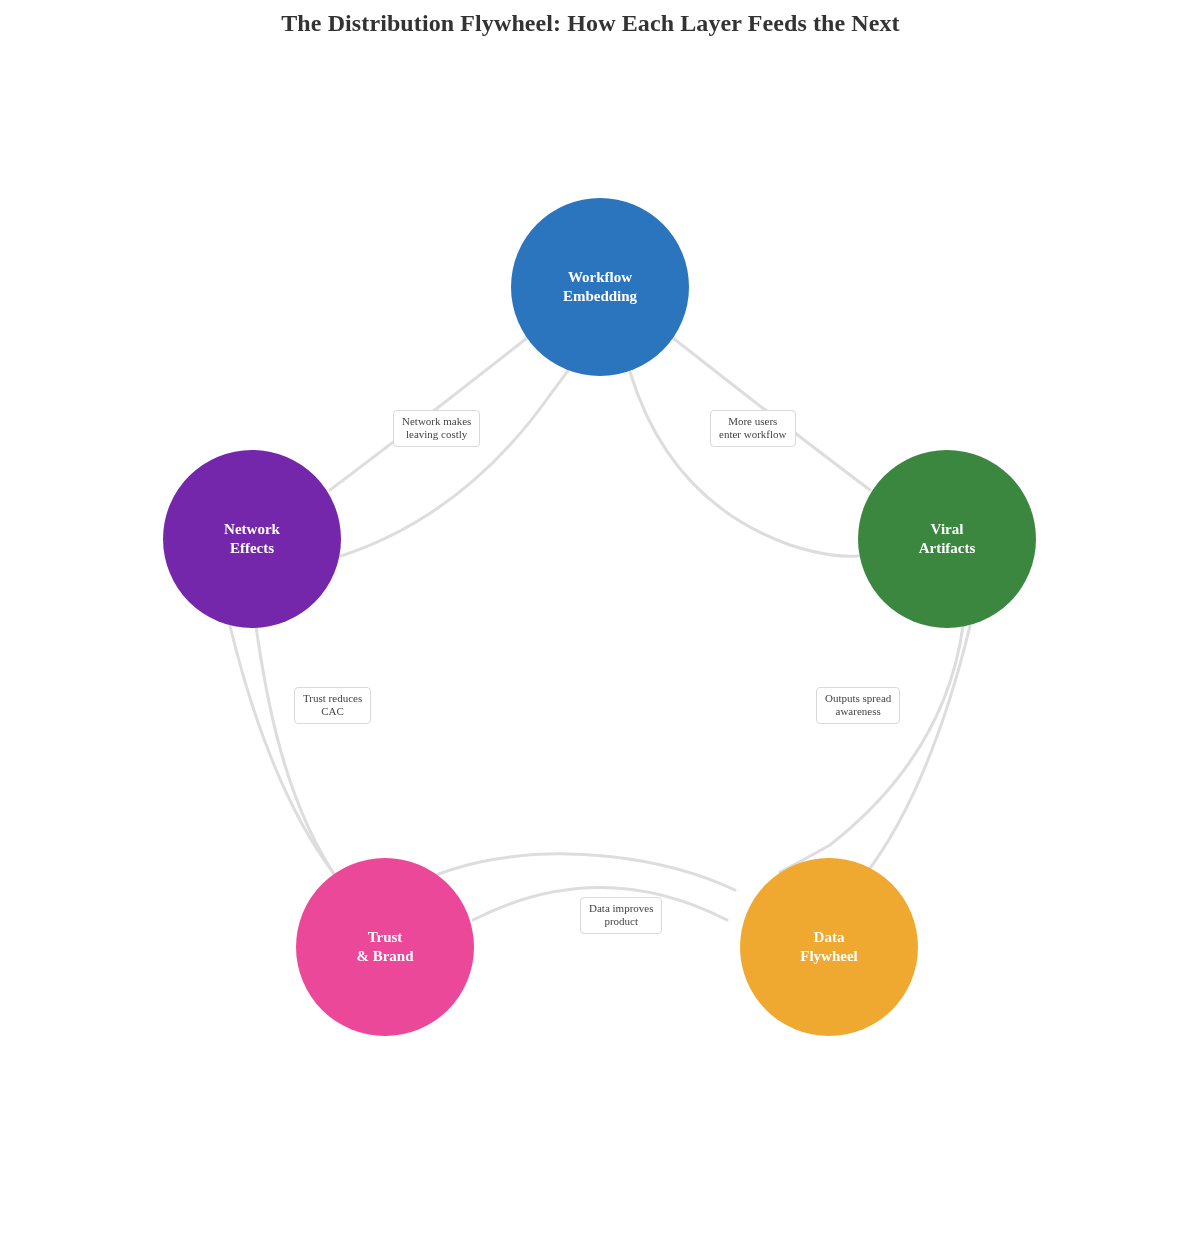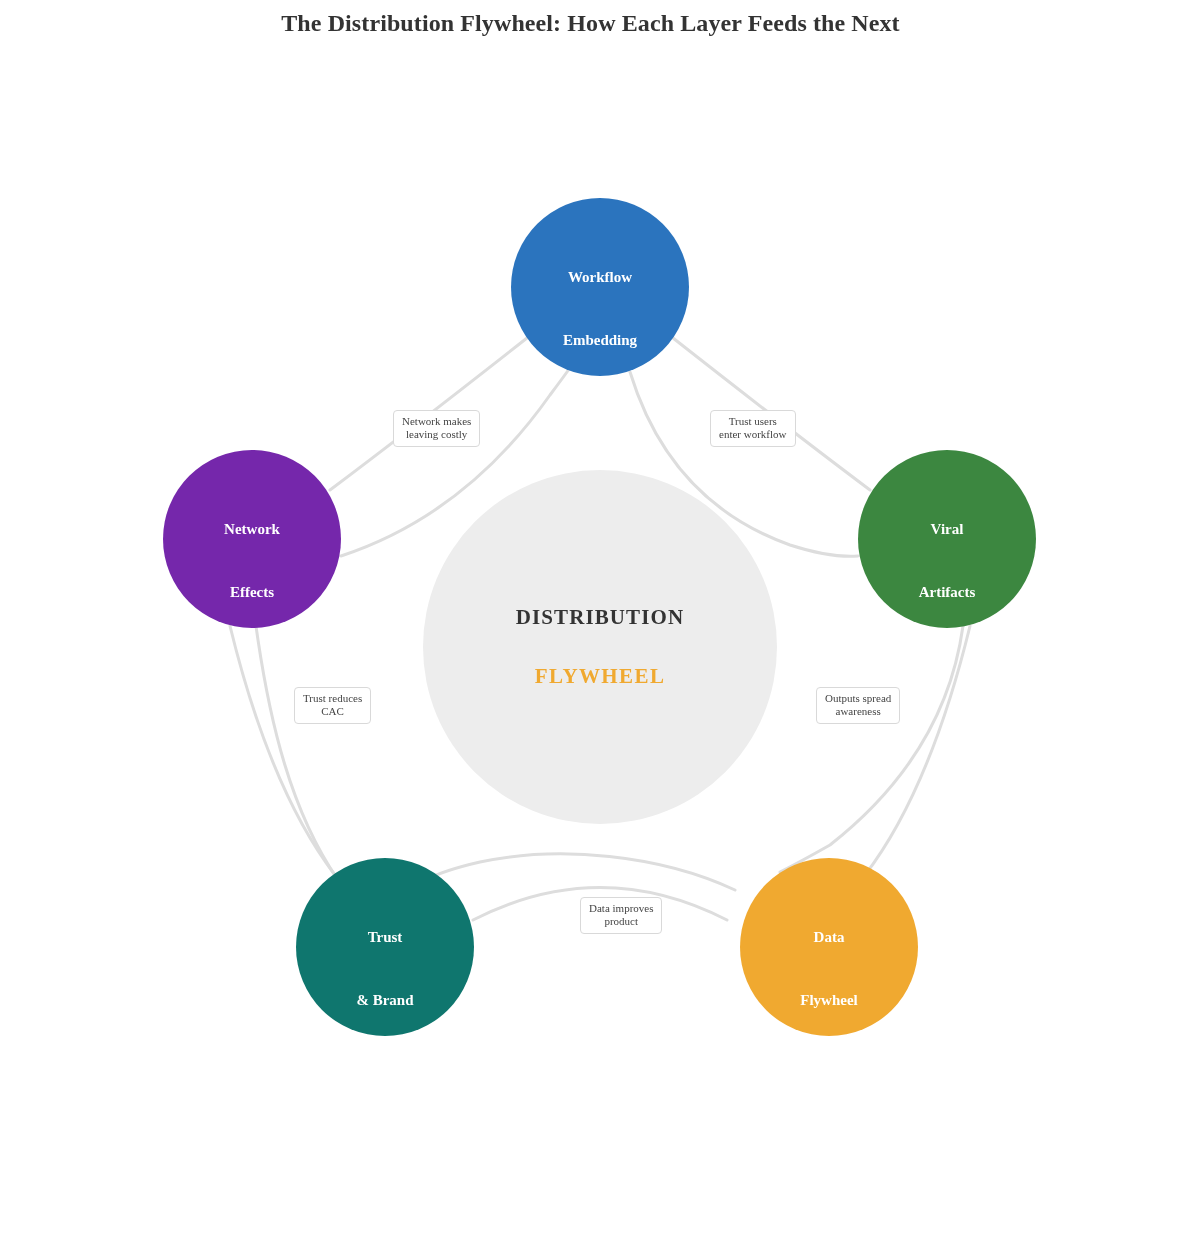--- a/index.html
+++ b/index.html
@@ -70,21 +70,21 @@
     display: flex;
     flex-direction: column;
     align-items: center;
     justify-content: center;
     color: #ffffff;
     font-size: 15px;
     font-weight: bold;
     line-height: 1.28;
     text-align: center;
   }
-  .node span { display: block; margin-top: 44px; }
+  .node span { display: block; }
   .edge-label {
     position: absolute;
     background: #ffffff;
     border: 1px solid #d9d9d9;
     border-radius: 4px;
     padding: 4px 8px 5px 8px;
     font-size: 11px;
     line-height: 1.17;
     color: #444444;
     text-align: center;
@@ -110,57 +110,53 @@
     </g>
     <g fill="none" stroke="#dddddd" stroke-width="3" stroke-linecap="round">
       <path d="M 630 372 C 660 470 720 520 790 545 Q 830 558 858 556"></path>
       <path d="M 963 626 C 950 720 900 790 830 845 Q 800 862 780 872"></path>
       <path d="M 735 890 C 660 855 560 845 480 862 Q 445 870 425 880"></path>
       <path d="M 338 880 C 290 810 270 720 258 640 Q 252 600 252 580"></path>
       <path d="M 341 556 C 420 530 490 480 550 395 Q 565 375 572 365"></path>
     </g>
   </svg>
 
-  <div class="hub" style="left:423px; top:470px; width:354px; height:354px; background:#ededed;">
-    <div class="hub-line1">DISTRIBUTION</div>
-    <div class="hub-line2">FLYWHEEL</div>
-  </div>
 
   <div class="node" style="left:511px; top:198px; width:178px; height:178px; background:#2B74BE;">
     <span>Workflow</span>
     <span>Embedding</span>
   </div>
 
   <div class="node" style="left:858px; top:450px; width:178px; height:178px; background:#3C8740;">
     <span>Viral</span>
     <span>Artifacts</span>
   </div>
 
   <div class="node" style="left:740px; top:858px; width:178px; height:178px; background:#F0A930;">
     <span>Data</span>
     <span>Flywheel</span>
   </div>
 
-  <div class="node" style="left:296px; top:858px; width:178px; height:178px; background:#0f766e;">
+  <div class="node" style="left:296px; top:858px; width:178px; height:178px; background:#ec4899;">
     <span>Trust</span>
     <span>&amp; Brand</span>
   </div>
 
   <div class="node" style="left:163px; top:450px; width:178px; height:178px; background:#7527AB;">
     <span>Network</span>
     <span>Effects</span>
   </div>
 
   <div class="edge-label" style="left:393px; top:410px;">
     <span>Network makes</span>
     <span>leaving costly</span>
   </div>
 
   <div class="edge-label" style="left:710px; top:410px;">
-    <span>Trust users</span>
+    <span>More users</span>
     <span>enter workflow</span>
   </div>
 
   <div class="edge-label" style="left:294px; top:687px;">
     <span>Trust reduces</span>
     <span>CAC</span>
   </div>
 
   <div class="edge-label" style="left:816px; top:687px;">
     <span>Outputs spread</span>

